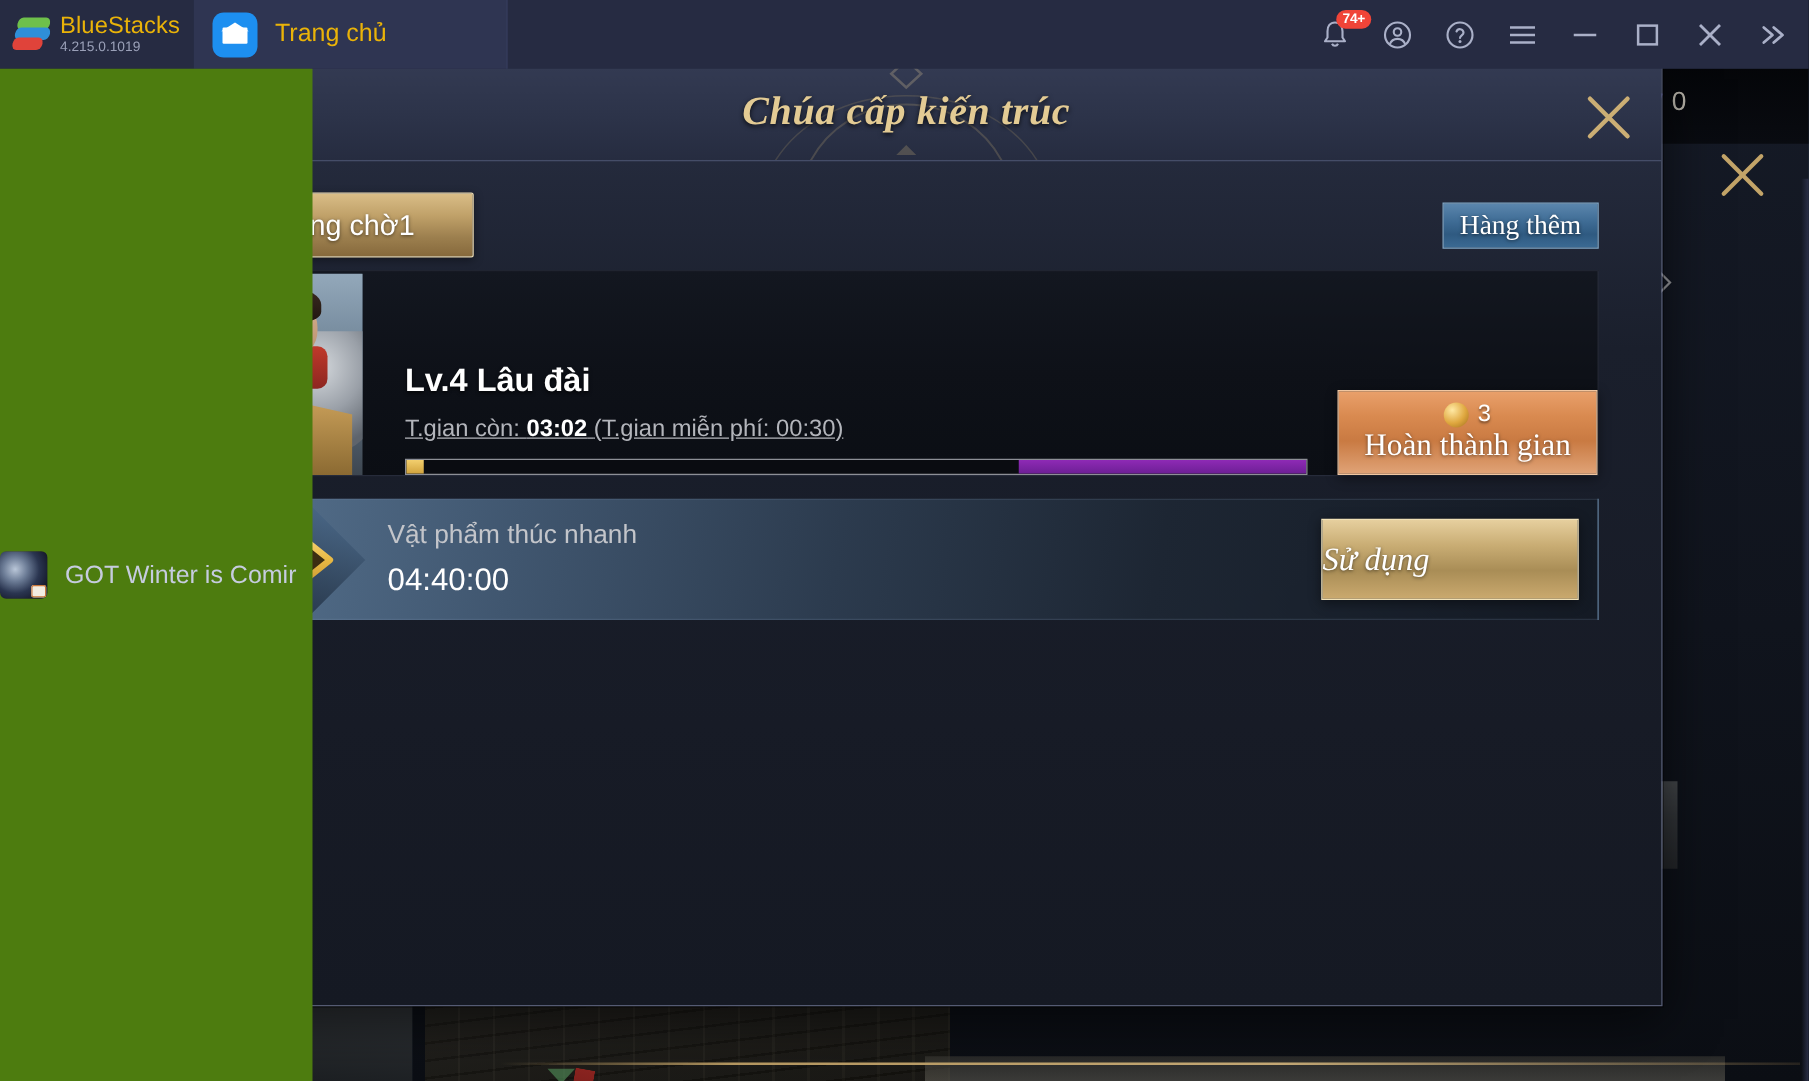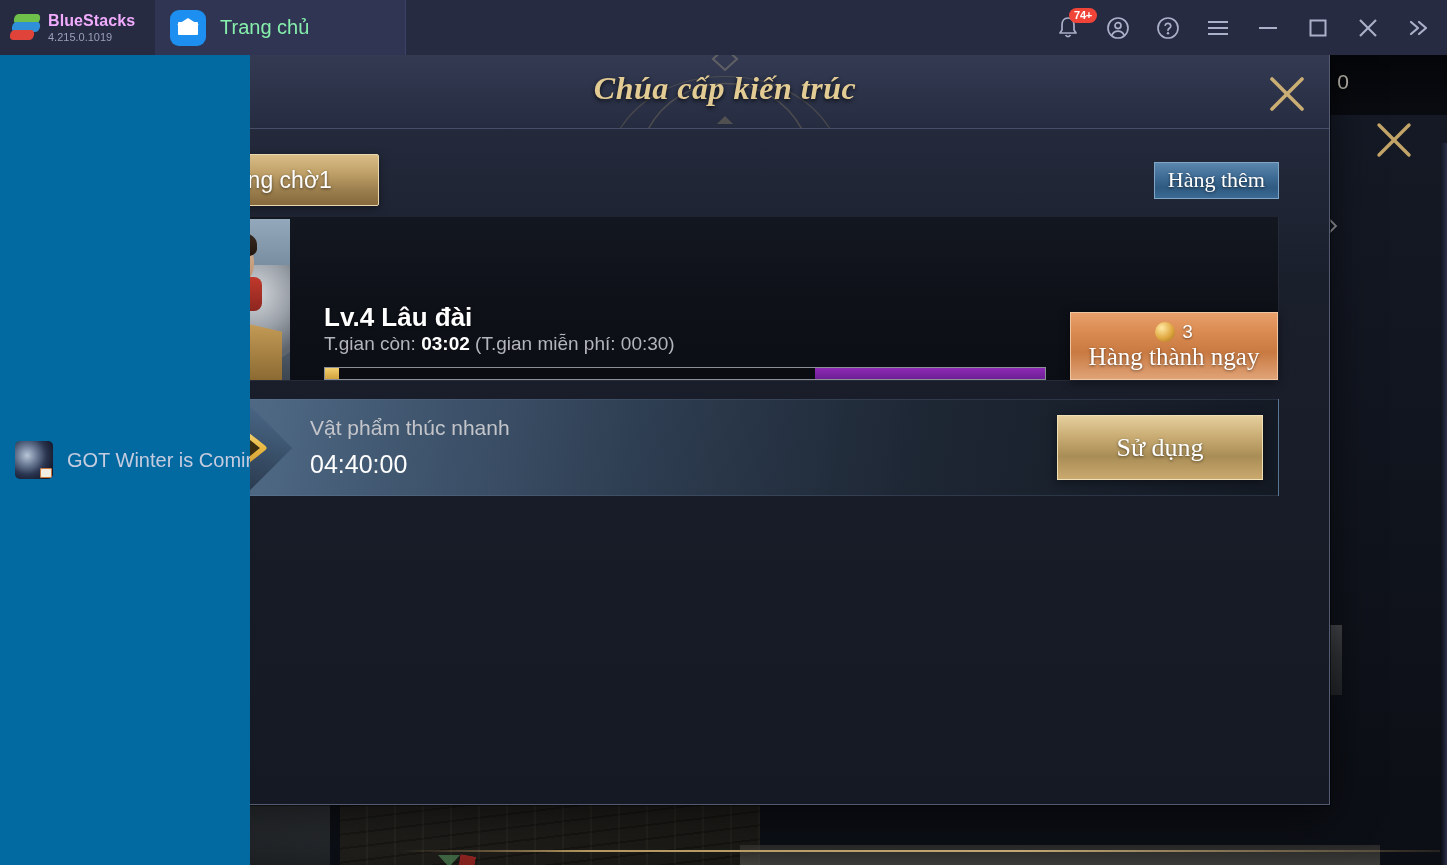--- a/index.html
+++ b/index.html
@@ -26,29 +26,29 @@
   }
   .bs-logo { width: 30px; height: 28px; position: relative; flex: 0 0 auto; }
   .bs-logo i {
     position: absolute; left: 0; width: 30px; height: 10px;
     border-radius: 4px/5px; transform: skewX(-12deg);
   }
   .bs-logo i.g { background: #6ec04b; top: 0px; width: 26px; left: 4px; }
   .bs-logo i.b { background: #2f8fd8; top: 8px; width: 28px; left: 2px; }
   .bs-logo i.r { background: #e0433a; top: 16px; width: 24px; left: 0px; }
   .bs-names { display: flex; flex-direction: column; line-height: 1; }
-  .bs-title { color: #f0abfc; font-size: 16px; font-weight: bold; letter-spacing: .1px; }
+  .bs-title { color: #eab308; font-size: 19px; font-weight: normal; letter-spacing: .1px; }
   .bs-ver { color: #9aa0b8; font-size: 11px; margin-top: 3px; }
 
   .tab {
     display: flex; align-items: center; gap: 14px;
     height: 55px; position: relative;
   }
   .tab.home { width: 250px; background: #2f3552; padding-left: 15px; }
-  .tab.game { width: 250px; background: #0369a1; padding-left: 15px; }
+  .tab.game { width: 250px; background: #4d7c0f; }
   .tab-sep { width: 1px; background: #3a4164; }
   .tab-icon-home {
     width: 36px; height: 36px; border-radius: 9px;
     background: #1d8ff0; position: relative; flex: 0 0 auto;
   }
   .tab-icon-home::before {
     content: ""; position: absolute; left: 8px; top: 12px;
     width: 20px; height: 13px; background: #fff;
     border-radius: 1px;
   }
@@ -65,21 +65,21 @@
       radial-gradient(circle at 32% 38%, #b9c6d8 0%, #6b7b95 28%, #2a3550 55%, #16192b 80%),
       linear-gradient(140deg, #3a1c10, #120b16);
     position: relative; overflow: hidden;
   }
   .tab-icon-game::after {
     content: ""; position: absolute; right: 1px; bottom: 1px;
     width: 12px; height: 10px; background: #f2ede2;
     border-radius: 2px;
     box-shadow: inset 0 0 0 1px #c9763a;
   }
-  .tab-label { color: #86efac; font-size: 20px; white-space: nowrap; overflow: hidden; }
+  .tab-label { color: #eab308; font-size: 20px; white-space: nowrap; overflow: hidden; }
   .tab.game .tab-label { color: #c6ccdf; }
 
   .tb-spacer { flex: 1 1 auto; }
   .tb-icons { display: flex; align-items: center; gap: 0px; padding-right: 4px; }
   .tb-btn {
     width: 50px; height: 55px;
     display: flex; align-items: center; justify-content: center;
     position: relative;
   }
   .tb-btn svg { display: block; }
@@ -387,21 +387,22 @@
     background: linear-gradient(90deg, #8a6a3a, #c6a36a);
     transform: rotate(2deg);
   }
 
   .build-info { flex: 1 1 auto; padding-left: 34px; padding-right: 24px; }
   .build-name {
     color: #ffffff; font-size: 26px; font-weight: bold;
     text-shadow: 0 1px 3px rgba(0,0,0,.7);
   }
   .build-time {
-    color: #b3b5bb; font-size: 19px;
+    margin-top: 13px;
+    color: #b3b5bb; font-size: 19px; text-decoration: underline;
   }
   .build-time b { color: #ffffff; font-weight: bold; }
   .progress {
     margin-top: 12px; height: 13px; width: 722px;
     background: #0a0c11;
     border: 1px solid #8d8f96;
     position: relative; overflow: hidden;
   }
   .progress .fill {
     position: absolute; left: 0; top: 0; height: 100%;
@@ -450,22 +451,23 @@
     transform: rotate(45deg);
   }
   .item-chevrons { position: absolute; left: 12px; top: 12px; width: 92px; height: 76px; }
   .item-info { flex: 1 1 auto; padding-left: 26px; }
   .item-name { color: #c3c5ca; font-size: 21px; }
   .item-dur { margin-top: 10px; color: #ffffff; font-size: 25px; font-weight: 500; }
   .btn-gold {
     width: 206px; height: 65px; flex: 0 0 auto; margin-right: 15px;
     background: linear-gradient(180deg, #e6cf9e 0%, #c9ad74 32%, #a98d56 64%, #caa96e 100%);
     border: 1px solid #f0e0b6;
-    display: flex; align-items: center; justify-content: center;
+    display: flex; align-items: center; 
     box-shadow: 0 2px 9px rgba(0,0,0,.45);
+    font-style: italic;
   }
   .btn-gold .label {
     color: #ffffff; font-size: 26px;
     font-family: "Liberation Serif", serif;
     text-shadow: 0 1px 3px rgba(0,0,0,.55);
   }
 </style>
 </head>
 <body>
 
@@ -587,21 +589,21 @@
           <div class="fill" style="width: 2%;"></div>
           <div class="seg" style="left: 68%; width: 32%;"></div>
         </div>
       </div>
 
       <div class="btn-gold-orange">
         <div class="btn-cost">
           <span class="coin"></span>
           <span class="amount">3</span>
         </div>
-        <div class="label">Hàng thành ngay</div>
+        <div class="label">Hoàn thành gian</div>
       </div>
     </div>
 
     <div class="item-card">
       <div class="item-icon">
         <div class="item-diamond"></div>
         <svg class="item-chevrons" viewBox="0 0 92 76">
           <defs>
             <linearGradient id="gch" x1="0" y1="0" x2="0" y2="1">
               <stop offset="0%" stop-color="#ffe9a0"></stop>

